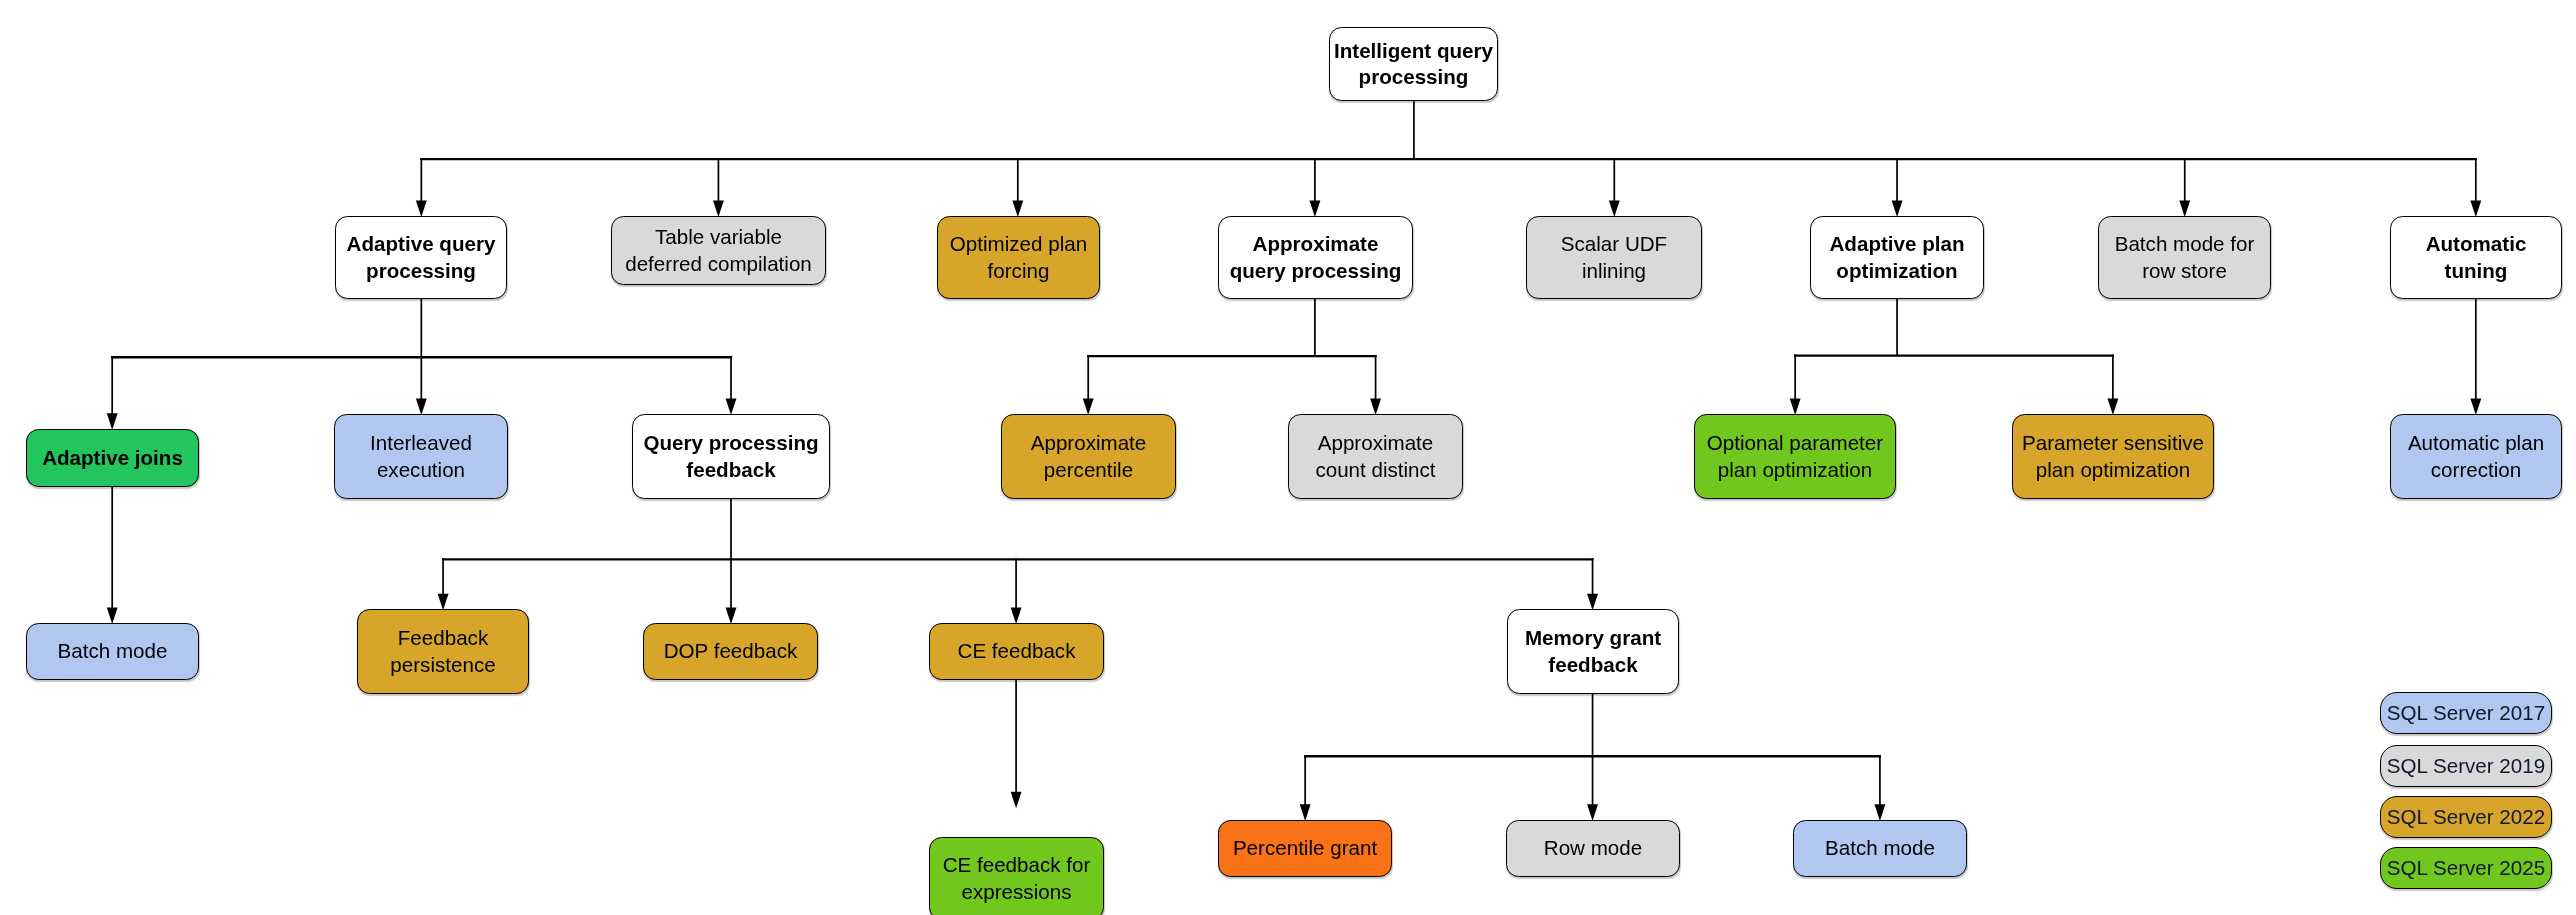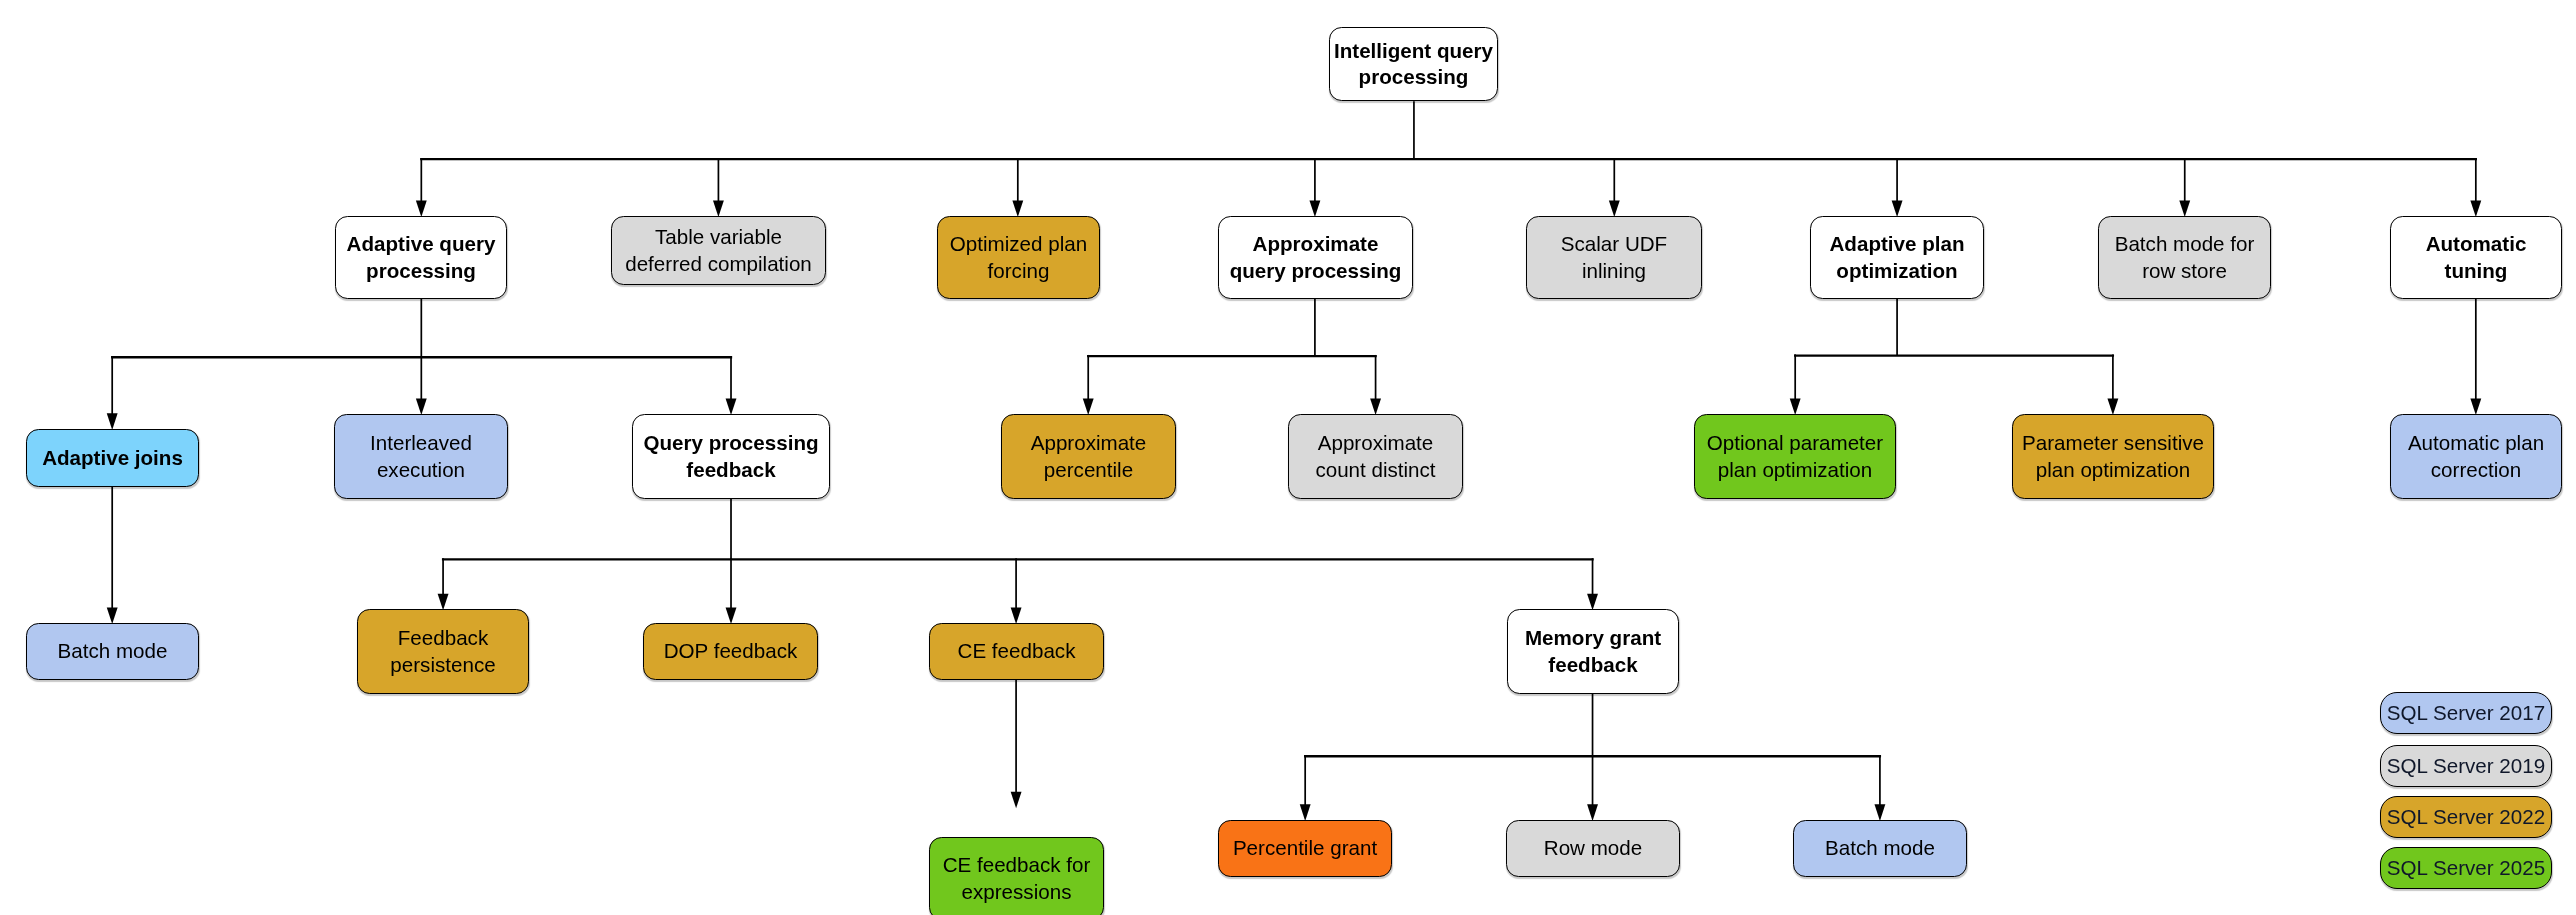--- a/index.html
+++ b/index.html
@@ -103,21 +103,21 @@
     <div class="node bold" style="left: 1218px; top: 216px; width: 195px; height: 83px; background: rgb(255, 255, 255);"><span>Approximate
 query processing</span></div>
     <div class="node" style="left: 1526px; top: 216px; width: 176px; height: 83px; background: rgb(217, 217, 217);"><span>Scalar UDF
 inlining</span></div>
     <div class="node bold" style="left: 1810px; top: 216px; width: 174px; height: 83px; background: rgb(255, 255, 255);"><span>Adaptive plan
 optimization</span></div>
     <div class="node" style="left: 2098px; top: 216px; width: 173px; height: 83px; background: rgb(217, 217, 217);"><span>Batch mode for
 row store</span></div>
     <div class="node bold" style="left: 2390px; top: 216px; width: 172px; height: 83px; background: rgb(255, 255, 255);"><span>Automatic
 tuning</span></div>
-    <div class="node bold" style="left: 26px; top: 429px; width: 173px; height: 58px; background: #7dd3fc;"><span>Adaptive joins</span></div>
+    <div class="node bold" style="left: 26px; top: 429px; width: 173px; height: 58px; background: #22c55e;"><span>Adaptive joins</span></div>
     <div class="node" style="left: 334px; top: 414px; width: 174px; height: 85px; background: rgb(177, 199, 240);"><span>Interleaved
 execution</span></div>
     <div class="node bold" style="left: 632px; top: 414px; width: 198px; height: 85px; background: rgb(255, 255, 255);"><span>Query processing
 feedback</span></div>
     <div class="node" style="left: 1001px; top: 414px; width: 175px; height: 85px; background: rgb(215, 165, 42);"><span>Approximate
 percentile</span></div>
     <div class="node" style="left: 1288px; top: 414px; width: 175px; height: 85px; background: rgb(217, 217, 217);"><span>Approximate
 count distinct</span></div>
     <div class="node" style="left: 1694px; top: 414px; width: 202px; height: 85px; background: rgb(113, 199, 29);"><span>Optional parameter
 plan optimization</span></div>

